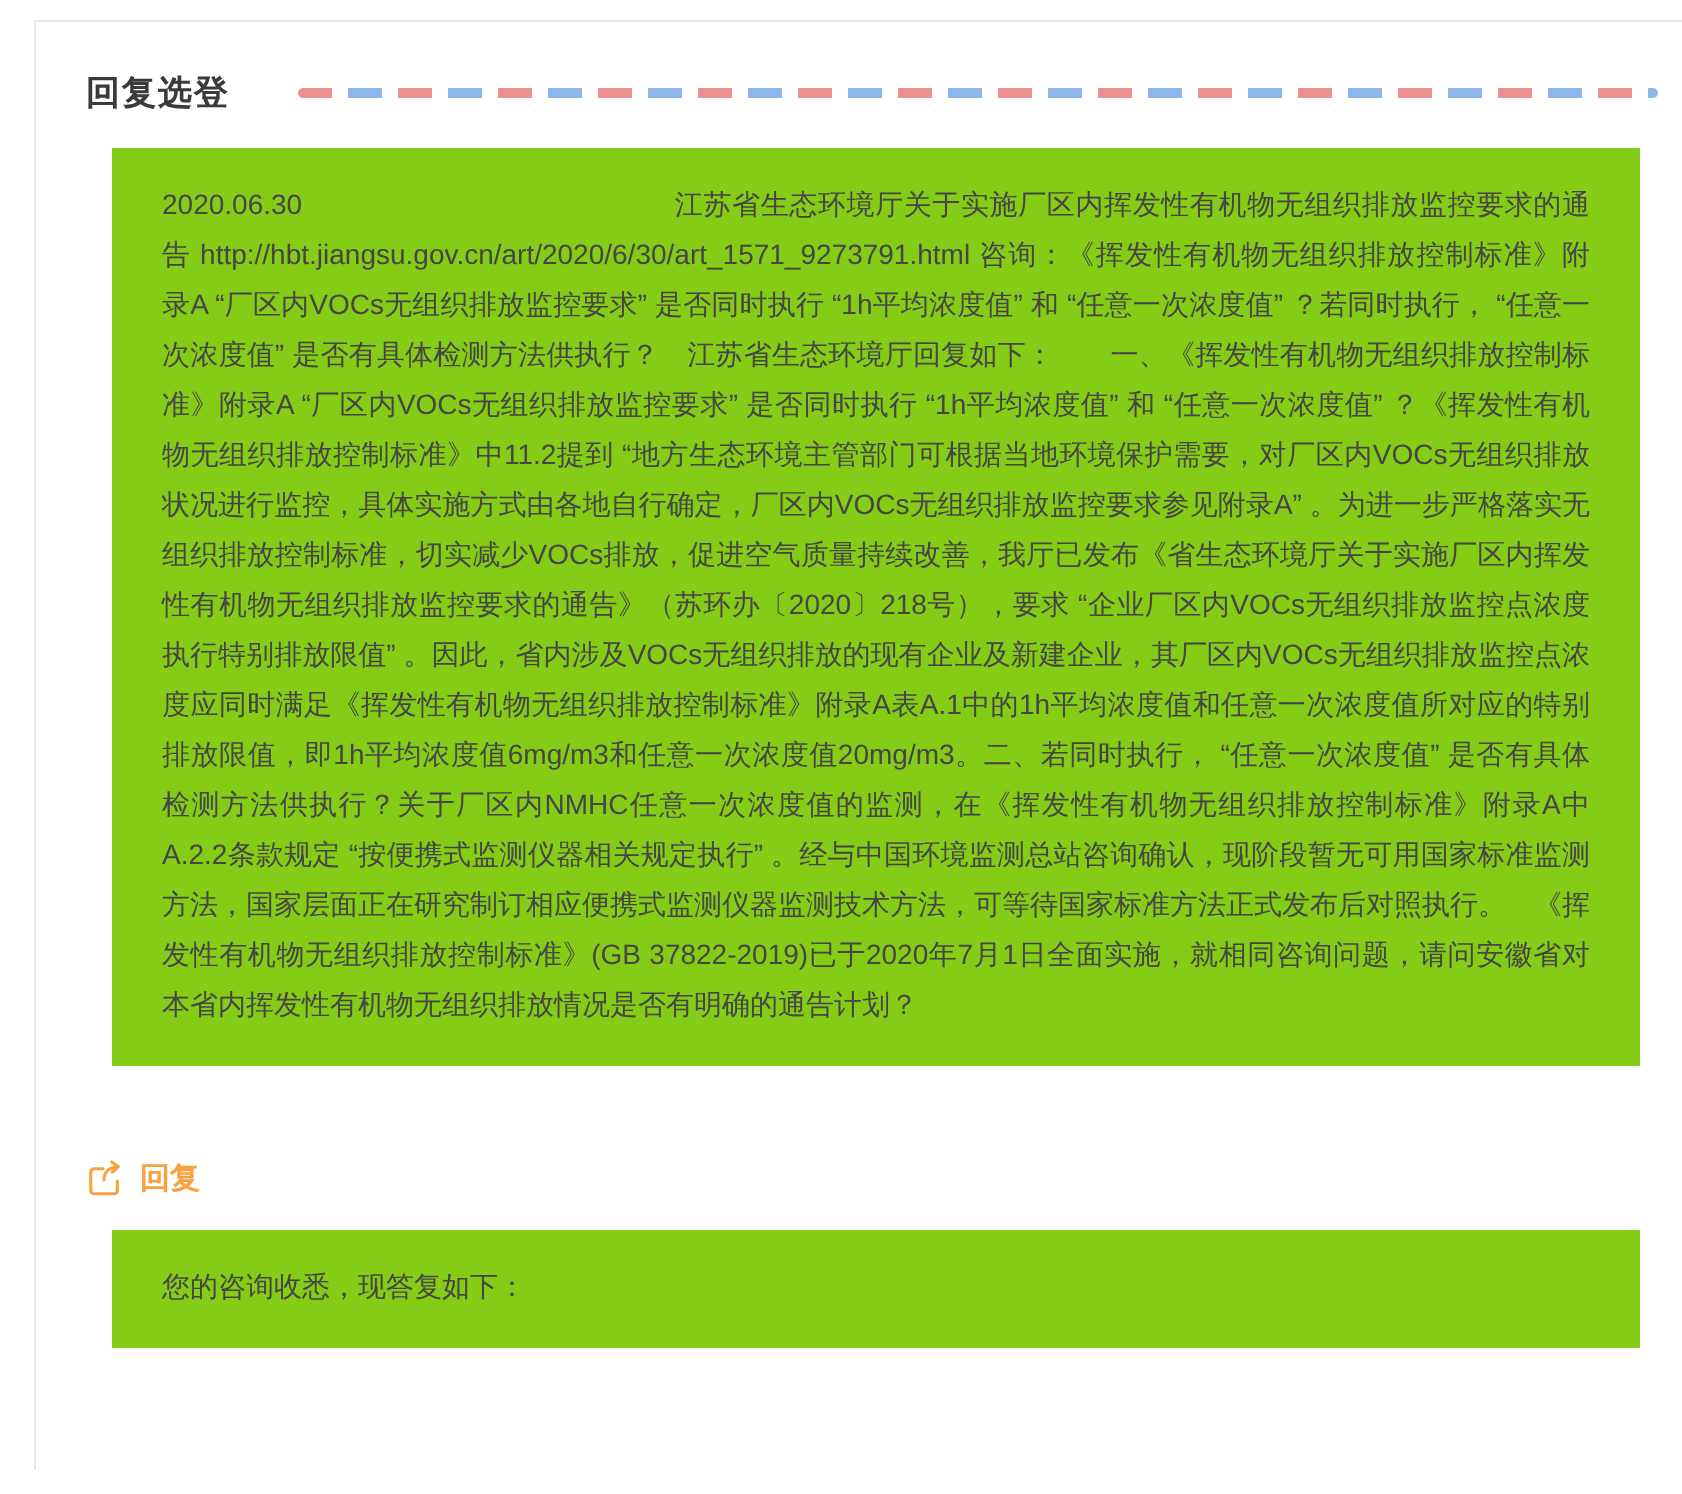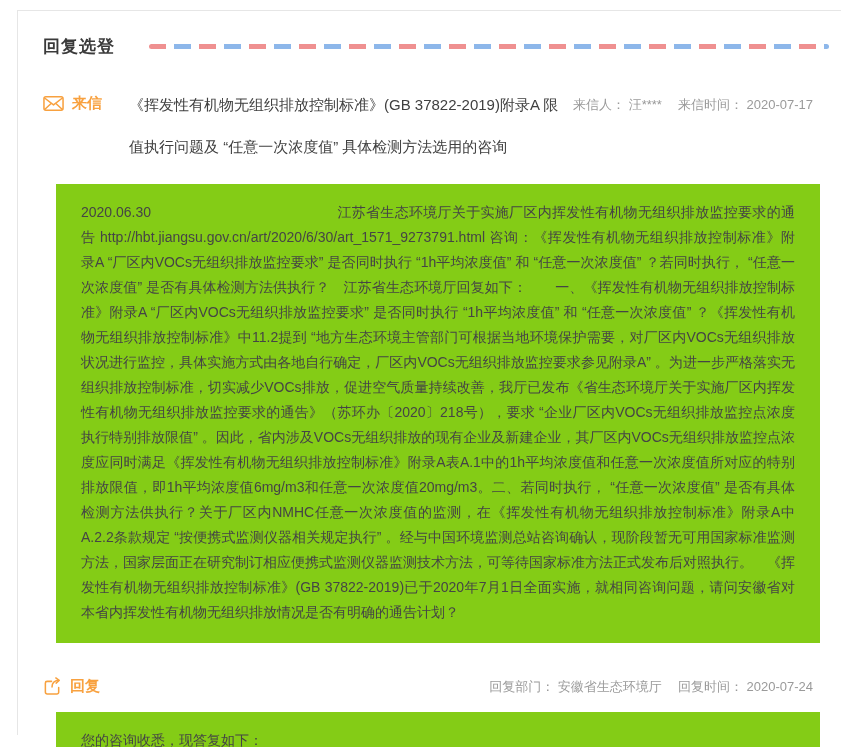--- a/index.html
+++ b/index.html
@@ -42,58 +42,37 @@
 
 <div class="panel">
   <div class="panel-inner">
 
     <div class="panel-header">
       <span class="page-title">回复选登</span>
       <span class="dash-line"></span>
     </div>
 
     <div>
-      <div class="mail-header">
-        <span class="tag">
-          <span class="icn">
-            <svg width="21" height="17" viewBox="0 0 22 17" fill="none" stroke="#f8a13f" stroke-width="1.6" stroke-linecap="round" stroke-linejoin="round">
-              <rect x="1" y="1.5" width="20" height="14" rx="2"></rect>
-              <path d="M2 3 L11 10 L20 3"></path>
-              <path d="M2 14.5 L8.2 8.8 M20 14.5 L13.8 8.8"></path>
-            </svg>
-          </span>
-          <span class="tag-label">来信</span>
-        </span>
-        <div class="mail-title">《挥发性有机物无组织排放控制标准》(GB 37822-2019)附录A 限值执行问题及 “任意一次浓度值” 具体检测方法选用的咨询</div>
-        <div class="hdr-meta">
-          <span>来信人： 汪****</span>
-          <span>来信时间： 2020-07-17</span>
-        </div>
-      </div>
       <div class="gray-box">
         <p>2020.06.30　　　　　　　　　　　　　江苏省生态环境厅关于实施厂区内挥发性有机物无组织排放监控要求的通告 http://hbt.jiangsu.gov.cn/art/2020/6/30/art_1571_9273791.html 咨询：《挥发性有机物无组织排放控制标准》附录A “厂区内VOCs无组织排放监控要求” 是否同时执行 “1h平均浓度值” 和 “任意一次浓度值” ？若同时执行， “任意一次浓度值” 是否有具体检测方法供执行？　江苏省生态环境厅回复如下：　　一、《挥发性有机物无组织排放控制标准》附录A “厂区内VOCs无组织排放监控要求” 是否同时执行 “1h平均浓度值” 和 “任意一次浓度值” ？《挥发性有机物无组织排放控制标准》中11.2提到 “地方生态环境主管部门可根据当地环境保护需要，对厂区内VOCs无组织排放状况进行监控，具体实施方式由各地自行确定，厂区内VOCs无组织排放监控要求参见附录A” 。为进一步严格落实无组织排放控制标准，切实减少VOCs排放，促进空气质量持续改善，我厅已发布《省生态环境厅关于实施厂区内挥发性有机物无组织排放监控要求的通告》（苏环办〔2020〕218号），要求 “企业厂区内VOCs无组织排放监控点浓度执行特别排放限值” 。因此，省内涉及VOCs无组织排放的现有企业及新建企业，其厂区内VOCs无组织排放监控点浓度应同时满足《挥发性有机物无组织排放控制标准》附录A表A.1中的1h平均浓度值和任意一次浓度值所对应的特别排放限值，即1h平均浓度值6mg/m3和任意一次浓度值20mg/m3。二、若同时执行， “任意一次浓度值” 是否有具体检测方法供执行？关于厂区内NMHC任意一次浓度值的监测，在《挥发性有机物无组织排放控制标准》附录A中A.2.2条款规定 “按便携式监测仪器相关规定执行” 。经与中国环境监测总站咨询确认，现阶段暂无可用国家标准监测方法，国家层面正在研究制订相应便携式监测仪器监测技术方法，可等待国家标准方法正式发布后对照执行。　《挥发性有机物无组织排放控制标准》(GB 37822-2019)已于2020年7月1日全面实施，就相同咨询问题，请问安徽省对本省内挥发性有机物无组织排放情况是否有明确的通告计划？</p>
       </div>
     </div>
 
     <div>
       <div class="reply-header">
-        <span class="tag" style="margin-top:0;">
+        <span class="tag" style="margin-top:13px;">
           <span class="icn">
             <svg width="19" height="19" viewBox="0 0 20 20" fill="none" stroke="#f8a13f" stroke-width="1.6" stroke-linecap="round" stroke-linejoin="round">
               <path d="M16.5 11 V16 a1.8 1.8 0 0 1 -1.8 1.8 H4.3 A1.8 1.8 0 0 1 2.5 16 V6.4 A1.8 1.8 0 0 1 4.3 4.6 H9"></path>
               <path d="M9.5 10.5 C9.5 6.5 11.5 4 16.5 3.5"></path>
               <path d="M13.5 1 L17 3.6 L13.8 6.4"></path>
             </svg>
           </span>
           <span class="tag-label">回复</span>
         </span>
-        <div class="hdr-meta">
-          <span>回复部门： 安徽省生态环境厅</span>
-          <span>回复时间： 2020-07-24</span>
-        </div>
       </div>
       <div class="gray-box">
         <p>您的咨询收悉，现答复如下：</p>
 
       </div>
     </div>
 
   </div>
 </div>
 

